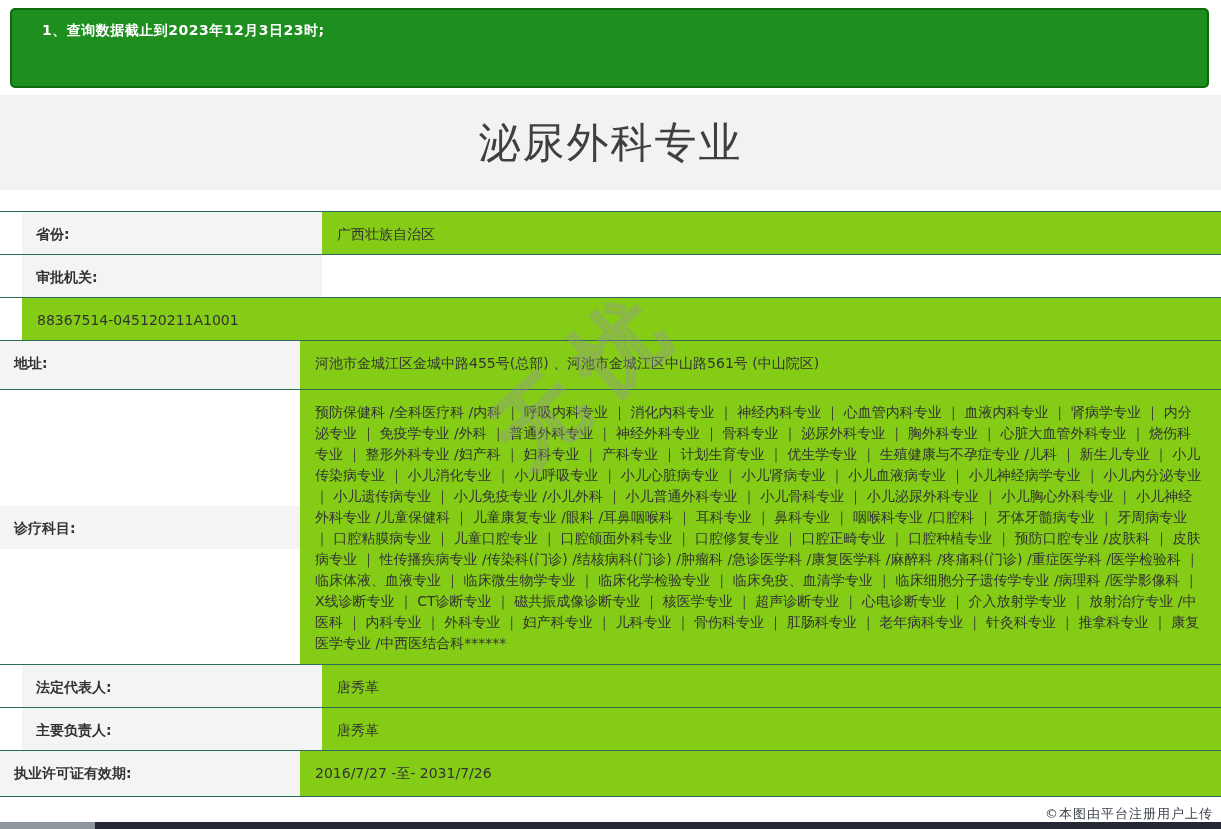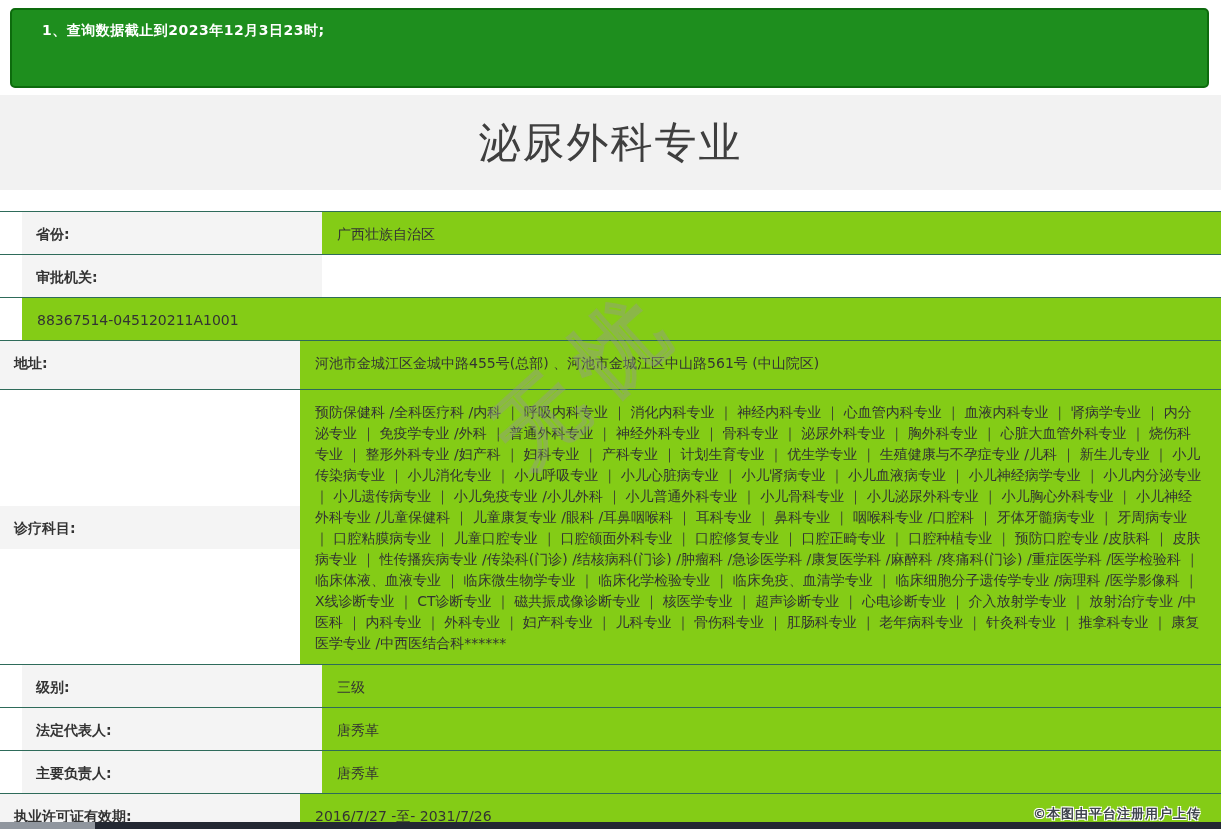--- a/index.html
+++ b/index.html
@@ -51,22 +51,22 @@
   .row-last{height:46px;}
   
   .wm-diagonal{
     position:absolute;left:468px;top:405px;width:320px;
     transform:rotate(-42deg);transform-origin:left top;
     font-size:86px;font-weight:700;letter-spacing:22px;
     color:transparent;-webkit-text-stroke:2px rgba(150,150,150,0.40);
     pointer-events:none;white-space:nowrap;
   }
   .wm-credit{
-    position:absolute;right:20px;bottom:6px;
-    font-size:13px;font-weight:700;color:#3e434c;letter-spacing:1px;
+    position:absolute;right:8px;bottom:6px;
+    font-size:13px;font-weight:400;color:#3e434c;letter-spacing:1px;
     text-shadow:-1px -1px 0 #fff,1px -1px 0 #fff,-1px 1px 0 #fff,1px 1px 0 #fff;
     text-align:center;
   }
   
   .bottom-bar{
     position:absolute;left:0;bottom:0;width:100%;height:7px;background:#232832;
   }
   .bottom-bar .thumb{
     position:absolute;left:0;top:0;width:95px;height:7px;background:#90969e;
   }
@@ -100,24 +100,20 @@
   <div class="row h49">
     <div class="label">地址:</div>
     <div class="value">河池市金城江区金城中路455号(总部) 、河池市金城江区中山路561号 (中山院区)</div>
   </div>
 
   <div class="row row-subjects">
     <div class="label">诊疗科目:</div>
     <div class="value">预防保健科 /全科医疗科 /内科 ｜ 呼吸内科专业 ｜ 消化内科专业 ｜ 神经内科专业 ｜ 心血管内科专业 ｜ 血液内科专业 ｜ 肾病学专业 ｜ 内分泌专业 ｜ 免疫学专业 /外科 ｜ 普通外科专业 ｜ 神经外科专业 ｜ 骨科专业 ｜ 泌尿外科专业 ｜ 胸外科专业 ｜ 心脏大血管外科专业 ｜ 烧伤科专业 ｜ 整形外科专业 /妇产科 ｜ 妇科专业 ｜ 产科专业 ｜ 计划生育专业 ｜ 优生学专业 ｜ 生殖健康与不孕症专业 /儿科 ｜ 新生儿专业 ｜ 小儿传染病专业 ｜ 小儿消化专业 ｜ 小儿呼吸专业 ｜ 小儿心脏病专业 ｜ 小儿肾病专业 ｜ 小儿血液病专业 ｜ 小儿神经病学专业 ｜ 小儿内分泌专业 ｜ 小儿遗传病专业 ｜ 小儿免疫专业 /小儿外科 ｜ 小儿普通外科专业 ｜ 小儿骨科专业 ｜ 小儿泌尿外科专业 ｜ 小儿胸心外科专业 ｜ 小儿神经外科专业 /儿童保健科 ｜ 儿童康复专业 /眼科 /耳鼻咽喉科 ｜ 耳科专业 ｜ 鼻科专业 ｜ 咽喉科专业 /口腔科 ｜ 牙体牙髓病专业 ｜ 牙周病专业 ｜ 口腔粘膜病专业 ｜ 儿童口腔专业 ｜ 口腔颌面外科专业 ｜ 口腔修复专业 ｜ 口腔正畸专业 ｜ 口腔种植专业 ｜ 预防口腔专业 /皮肤科 ｜ 皮肤病专业 ｜ 性传播疾病专业 /传染科(门诊) /结核病科(门诊) /肿瘤科 /急诊医学科 /康复医学科 /麻醉科 /疼痛科(门诊) /重症医学科 /医学检验科 ｜ 临床体液、血液专业 ｜ 临床微生物学专业 ｜ 临床化学检验专业 ｜ 临床免疫、血清学专业 ｜ 临床细胞分子遗传学专业 /病理科 /医学影像科 ｜ X线诊断专业 ｜ CT诊断专业 ｜ 磁共振成像诊断专业 ｜ 核医学专业 ｜ 超声诊断专业 ｜ 心电诊断专业 ｜ 介入放射学专业 ｜ 放射治疗专业 /中医科 ｜ 内科专业 ｜ 外科专业 ｜ 妇产科专业 ｜ 儿科专业 ｜ 骨伤科专业 ｜ 肛肠科专业 ｜ 老年病科专业 ｜ 针灸科专业 ｜ 推拿科专业 ｜ 康复医学专业 /中西医结合科******</div>
   </div>
 
-  <div class="row h43">
-    <div class="label">级别:</div>
-    <div class="value">三级</div>
-  </div>
 
   <div class="row h43">
     <div class="label">法定代表人:</div>
     <div class="value">唐秀革</div>
   </div>
 
   <div class="row h43">
     <div class="label">主要负责人:</div>
     <div class="value">唐秀革</div>
   </div>

